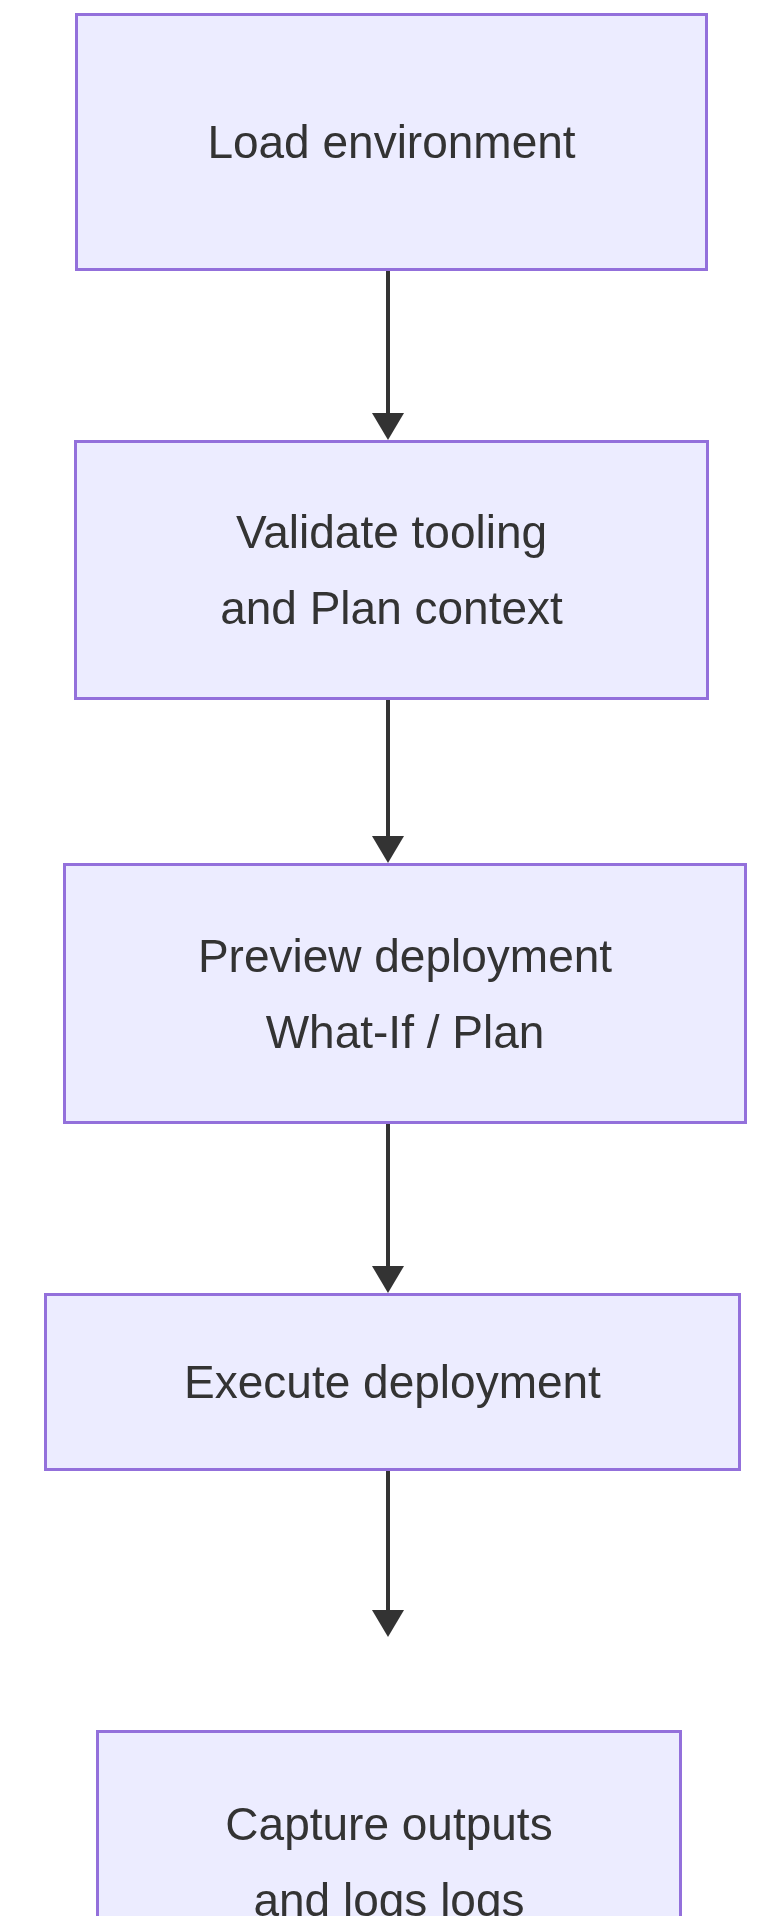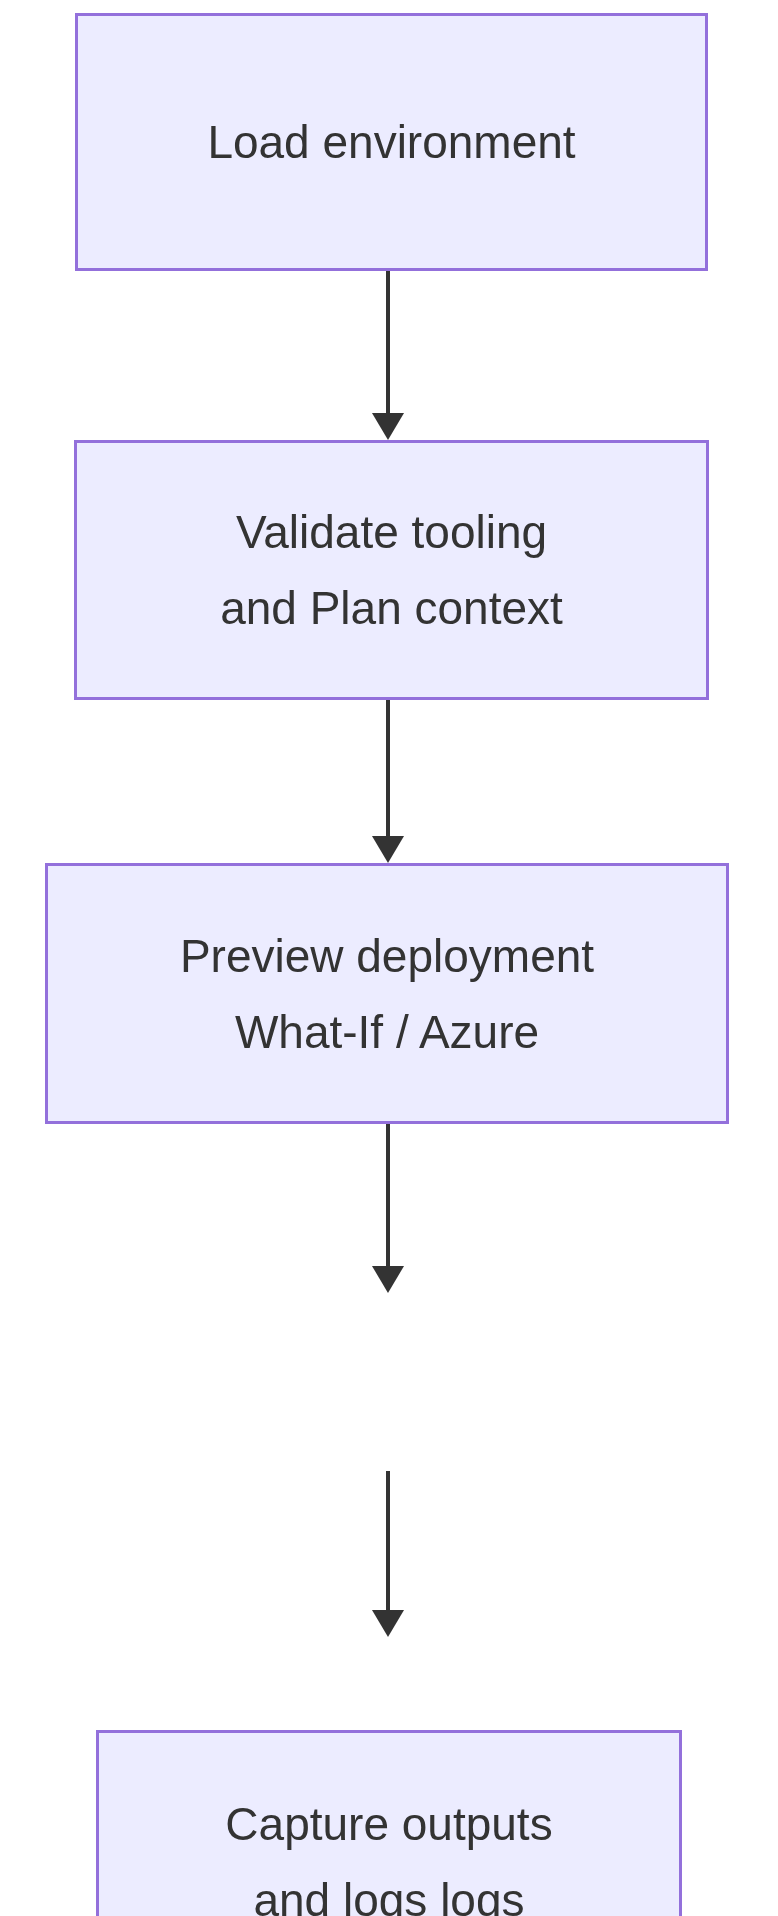--- a/index.html
+++ b/index.html
@@ -75,30 +75,33 @@
   <div class="node" style="left:74px; top:440px; width:635px; height:260px;justify-content:center;">
     <span class="line">Validate tooling</span>
     <span class="line">and Plan context</span>
   </div>
 
   <div class="arrow" style="left:372px; top:700px; height:163px;">
     <div class="arrow-line"></div>
     <div class="arrow-head"></div>
   </div>
 
-  <div class="node" style="left:45px; top:863px; width:684px; height:261px;">
+  <div class="node" style="left:63px; top:863px; width:684px; height:261px;">
     <span class="line">Preview deployment</span>
-    <span class="line">What-If / Azure</span>
+    <span class="line">What-If / Plan</span>
   </div>
 
   <div class="arrow" style="left:372px; top:1124px; height:169px;">
     <div class="arrow-line"></div>
     <div class="arrow-head"></div>
   </div>
 
+  <div class="node" style="left:44px; top:1293px; width:697px; height:178px;">
+    <span class="line">Execute deployment</span>
+  </div>
 
   <div class="arrow" style="left:372px; top:1471px; height:166px;">
     <div class="arrow-line"></div>
     <div class="arrow-head"></div>
   </div>
 
   <div class="node" style="left:96px; top:1730px; width:586px; height:263px;align-items:center;">
     <span class="line">Capture outputs</span>
     <span class="line">and logs logs</span>
   </div>

